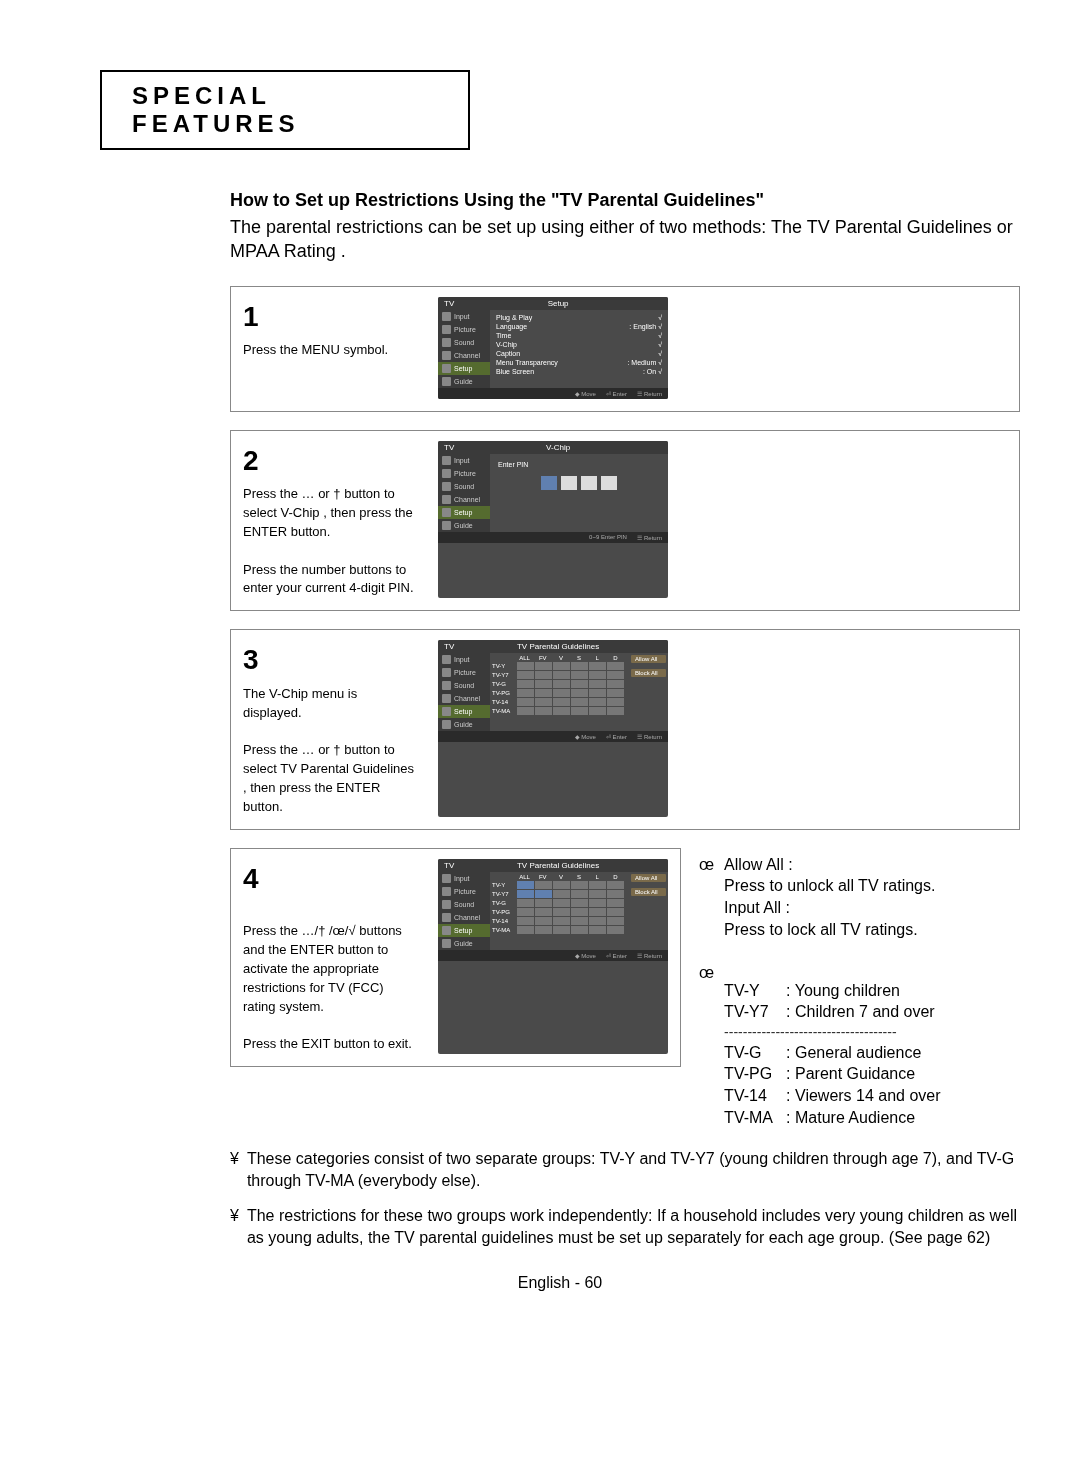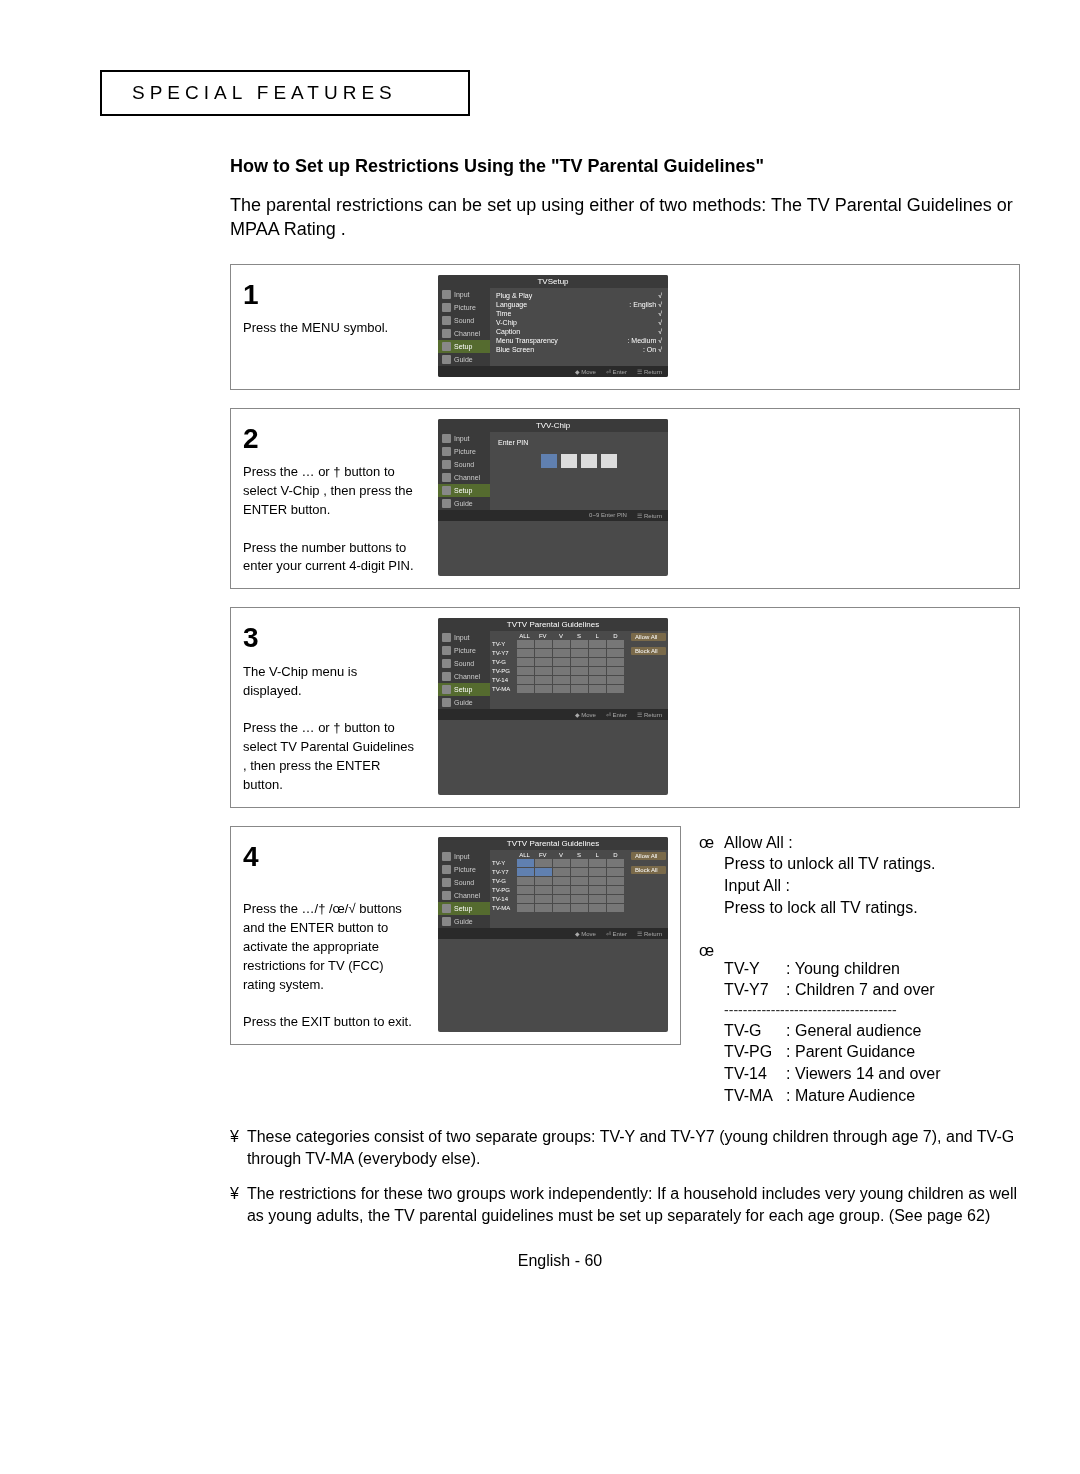--- a/index.html
+++ b/index.html
@@ -15,31 +15,31 @@
       width: 1080px;
       padding: 70px 60px 40px 100px;
     }
     .section-title-box {
       border: 2px solid #000;
       width: 370px;
       padding: 10px 30px;
       margin-bottom: 40px;
     }
     .section-title {
-      font-size: 19px;
+      font-size: 24px;
       letter-spacing: 5px;
-      font-weight: normal;
+      font-weight: bold;
     }
     .content-area {
       margin-left: 130px;
     }
     .main-heading {
       font-weight: bold;
       font-size: 18px;
-      margin-bottom: 16px;
+      margin-bottom: 4px;
     }
     .intro-text {
       font-size: 18px;
       line-height: 1.35;
       margin-bottom: 22px;
     }
     .step-block {
       border: 1px solid #888;
       margin-bottom: 18px;
       padding: 10px 12px 12px 12px;
@@ -65,21 +65,21 @@
       color: #fff;
       font-size: 9px;
       border-radius: 2px;
       overflow: hidden;
       position: relative;
     }
     .osd-header {
       background: #3a3a3a;
       padding: 2px 6px;
       display: flex;
-      justify-content: center;
+      justify-content: space-between;
       font-size: 8px;
     }
     .osd-body {
       display: flex;
     }
     .osd-side {
       width: 52px;
       background: #3a3a3a;
       display: flex;
       flex-direction: column;

